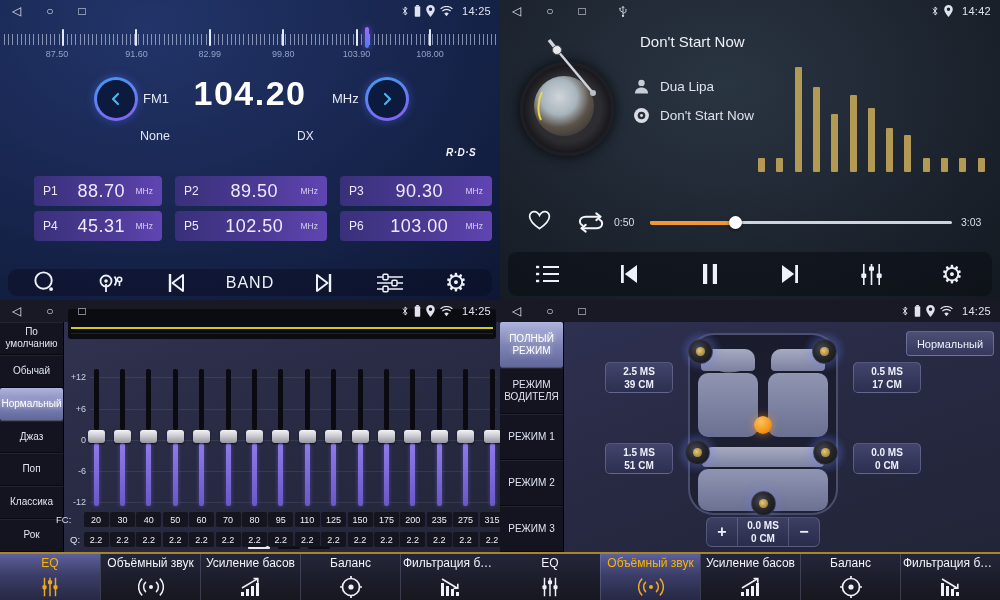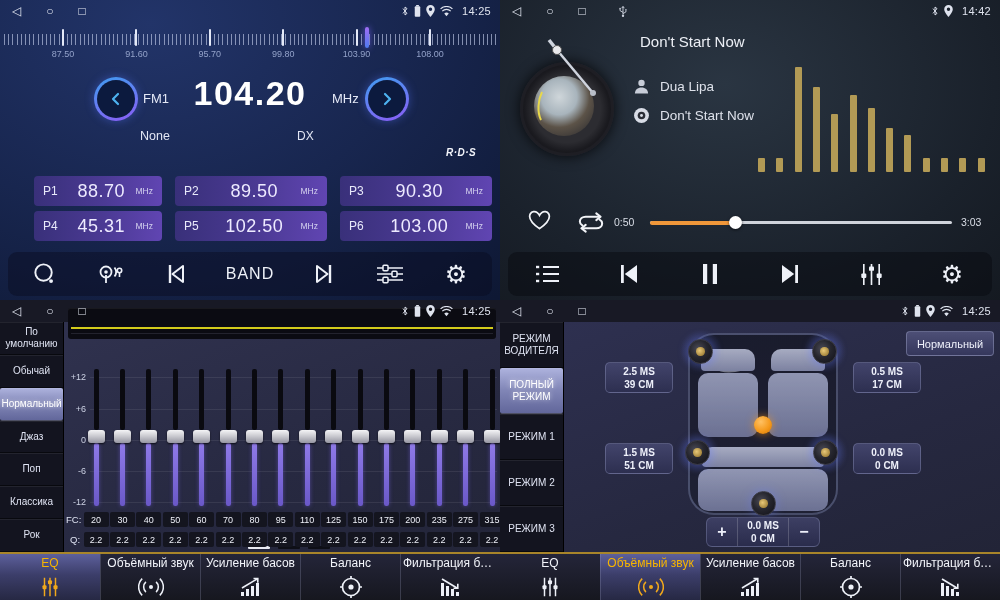--- a/index.html
+++ b/index.html
@@ -36,21 +36,21 @@
     color:#fff;letter-spacing:1.5px;}
   .subtxt{position:absolute;font-size:12.5px;color:#e2e6f4;}
   .rds{position:absolute;left:446px;top:147px;font-size:10px;font-style:italic;font-weight:bold;color:#f2f4fa;letter-spacing:.5px;}
   .presets{position:absolute;left:34px;top:176px;width:456px;height:66px;display:grid;
     grid-template-columns:128px 152px 152px;grid-template-rows:30px 30px;column-gap:13px;row-gap:5px;}
   .preset{background:linear-gradient(90deg,#39307a 0%,#4b3a94 55%,#6045b2 100%);border-radius:4px;
     display:flex;align-items:center;color:#e8e9fa;padding:0 9px;box-sizing:border-box;}
   .plabel{font-size:12px;width:24px;}
   .pfreq{flex:1;text-align:center;font-size:18px;color:#edeaff;letter-spacing:.5px;}
   .punit{font-size:8.5px;opacity:.85;}
-  .toolbar{position:absolute;left:8px;right:8px;bottom:4px;height:44px;background:rgba(8,12,32,.45);
+  .toolbar{position:absolute;left:8px;right:8px;bottom:4px;height:27px;background:rgba(8,12,32,.45);
     border-radius:9px;display:flex;align-items:center;justify-content:space-between;padding:0 20px;
     box-sizing:border-box;color:#eef1f8;}
   .tbtn{display:flex;align-items:center;justify-content:center;min-width:32px;}
   .bandtxt{font-size:16px;letter-spacing:1px;color:#eef1f8;}
   .gear{font-size:25px;line-height:1;color:#eef1f8;}
 
   
   .albumart{position:absolute;left:20px;top:62px;width:88px;height:88px;border-radius:50%;
     background:radial-gradient(circle at 50% 50%,#2c2c31 0 54%,#1a1a1f 68%,#0d0d10 100%);
     border:3px solid #1e1e24;box-shadow:0 0 14px rgba(0,0,0,.8);}
@@ -184,25 +184,25 @@
             </svg>
           </span>
           <span class="time">14:25</span>
       </div>
     </div>
 
     <div class="ruler">
       <div class="minor"></div>
       <div class="pointer"></div>
     <div class="majortick" style="left: 62px;"></div>
-        <div class="rlabel" style="left: 63px;">87.50</div>
+        <div class="rlabel" style="left: 57px;">87.50</div>
         <div class="majortick" style="left: 135.4px;"></div>
         <div class="rlabel" style="left: 136.4px;">91.60</div>
         <div class="majortick" style="left: 208.8px;"></div>
-        <div class="rlabel" style="left: 209.8px;">95.70</div>
+        <div class="rlabel" style="left: 209.8px;">82.99</div>
         <div class="majortick" style="left: 282.2px;"></div>
         <div class="rlabel" style="left: 283.2px;">99.80</div>
         <div class="majortick" style="left: 355.6px;"></div>
         <div class="rlabel" style="left: 356.6px;">103.90</div>
         <div class="majortick" style="left: 429px;"></div>
         <div class="rlabel" style="left: 430px;">108.00</div>
       </div>
 
     <div class="circlebtn" style="left:94px;top:77px;">
       <svg width="14" height="14" viewBox="0 0 14 14">
@@ -486,21 +486,21 @@
 
     <div class="mainpanel"></div>
 
     <div class="eqcurve">
       <div class="eqline"></div>
       <div class="eqline2"></div>
     </div>
 
     <div></div>
 
-    <span class="fcq-label" style="left:66px;top:214px;">FC:</span>
+    <span class="fcq-label" style="left:56px;top:214px;">FC:</span>
     <span class="fcq-label" style="left:70px;top:234px;">Q:</span>
 
     <div class="pagedots">
       <span class="on"></span>
       <span></span>
       <span></span>
     </div>
 
     <div class="tabbar">
         <div class="tab active">
@@ -720,22 +720,22 @@
               <path d="M8 12.4 L10.8 8.9 A4.5 4.5 0 0 0 5.2 8.9 Z" fill="currentColor"></path>
               <path d="M2.8 6 A7.5 7.5 0 0 1 13.2 6" fill="none" stroke="currentColor" stroke-width="1.5"></path>
               <path d="M0.7 3.3 A10.5 10.5 0 0 1 15.3 3.3" fill="none" stroke="currentColor" stroke-width="1.5"></path>
             </svg>
           </span>
           <span class="time">14:25</span>
       </div>
     </div>
 
     <div class="sidebar">
+        <div class="sideitem sel">ПОЛНЫЙ РЕЖИМ</div>
         <div class="sideitem">РЕЖИМ ВОДИТЕЛЯ</div>
-        <div class="sideitem sel">ПОЛНЫЙ РЕЖИМ</div>
         <div class="sideitem">РЕЖИМ 1</div>
         <div class="sideitem">РЕЖИМ 2</div>
         <div class="sideitem">РЕЖИМ 3</div>
       </div>
 
     <div class="mainpanel" style="background:linear-gradient(160deg,#2e3050 0%,#262840 60%,#222437 100%);"></div>
 
     <div class="presetbtn">Нормальный</div>
 
     <div class="car">

